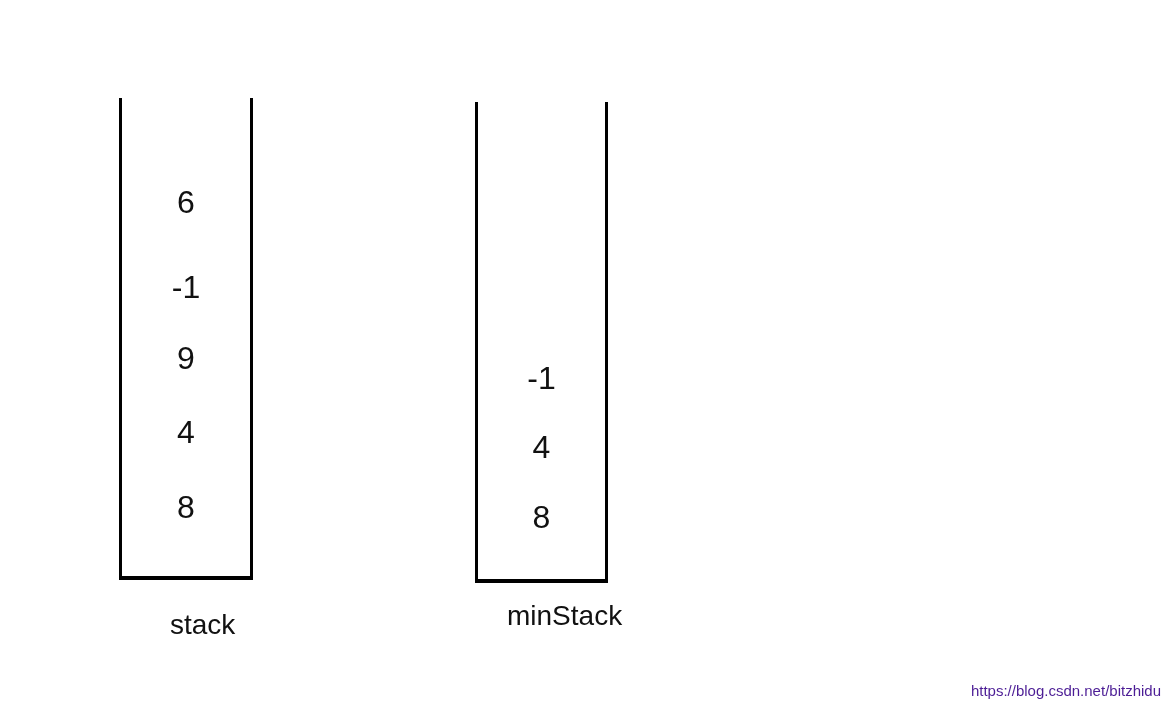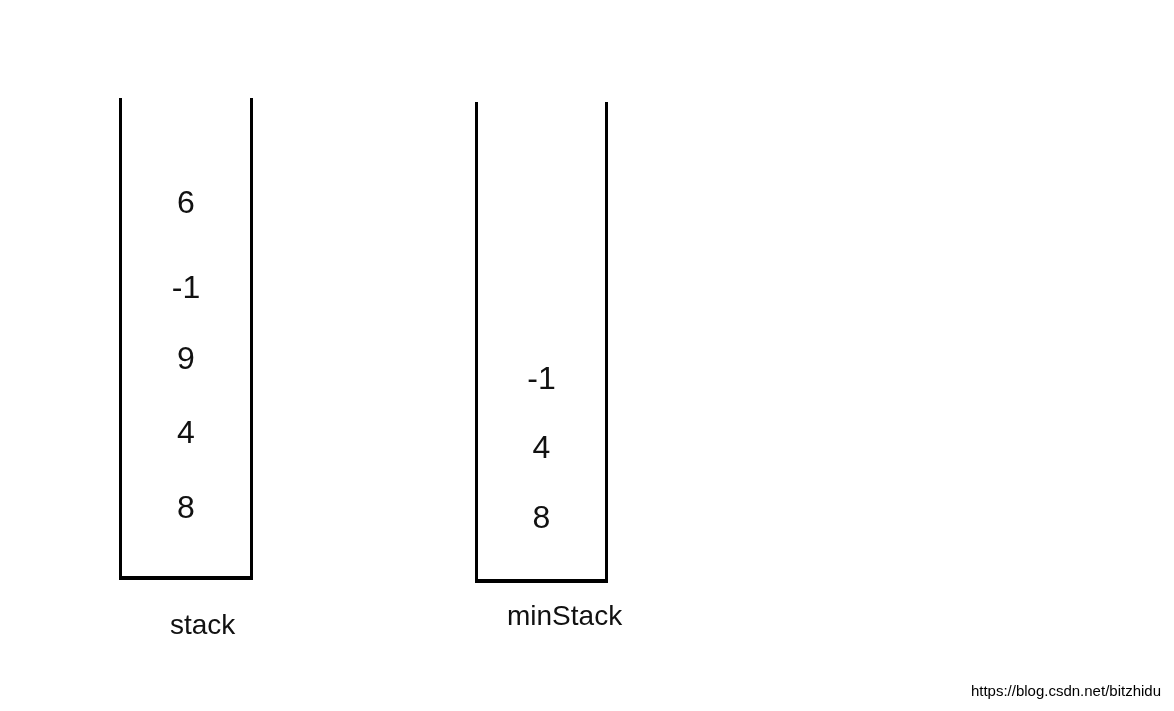--- a/index.html
+++ b/index.html
@@ -82,21 +82,21 @@
     font-size: 33px;
     line-height: 1;
     white-space: pre;
   }
   .watermark {
     position: absolute;
     right: 13px;
     bottom: 11px;
     font-size: 15px;
     line-height: 1.2;
-    color: #000000;
+    color: #4c1d95;
     white-space: nowrap;
   }
 </style>
 </head>
 <body>
 
 <div class="diagram">
 
 
   <div class="stack-box" id="stack-box">

